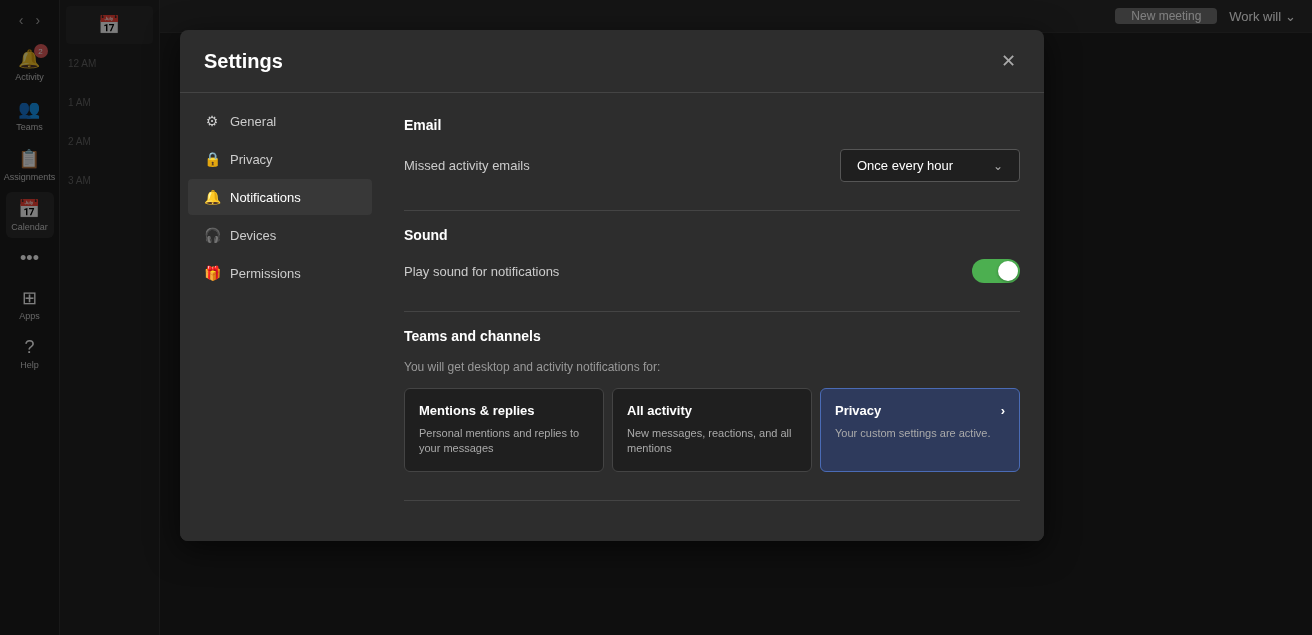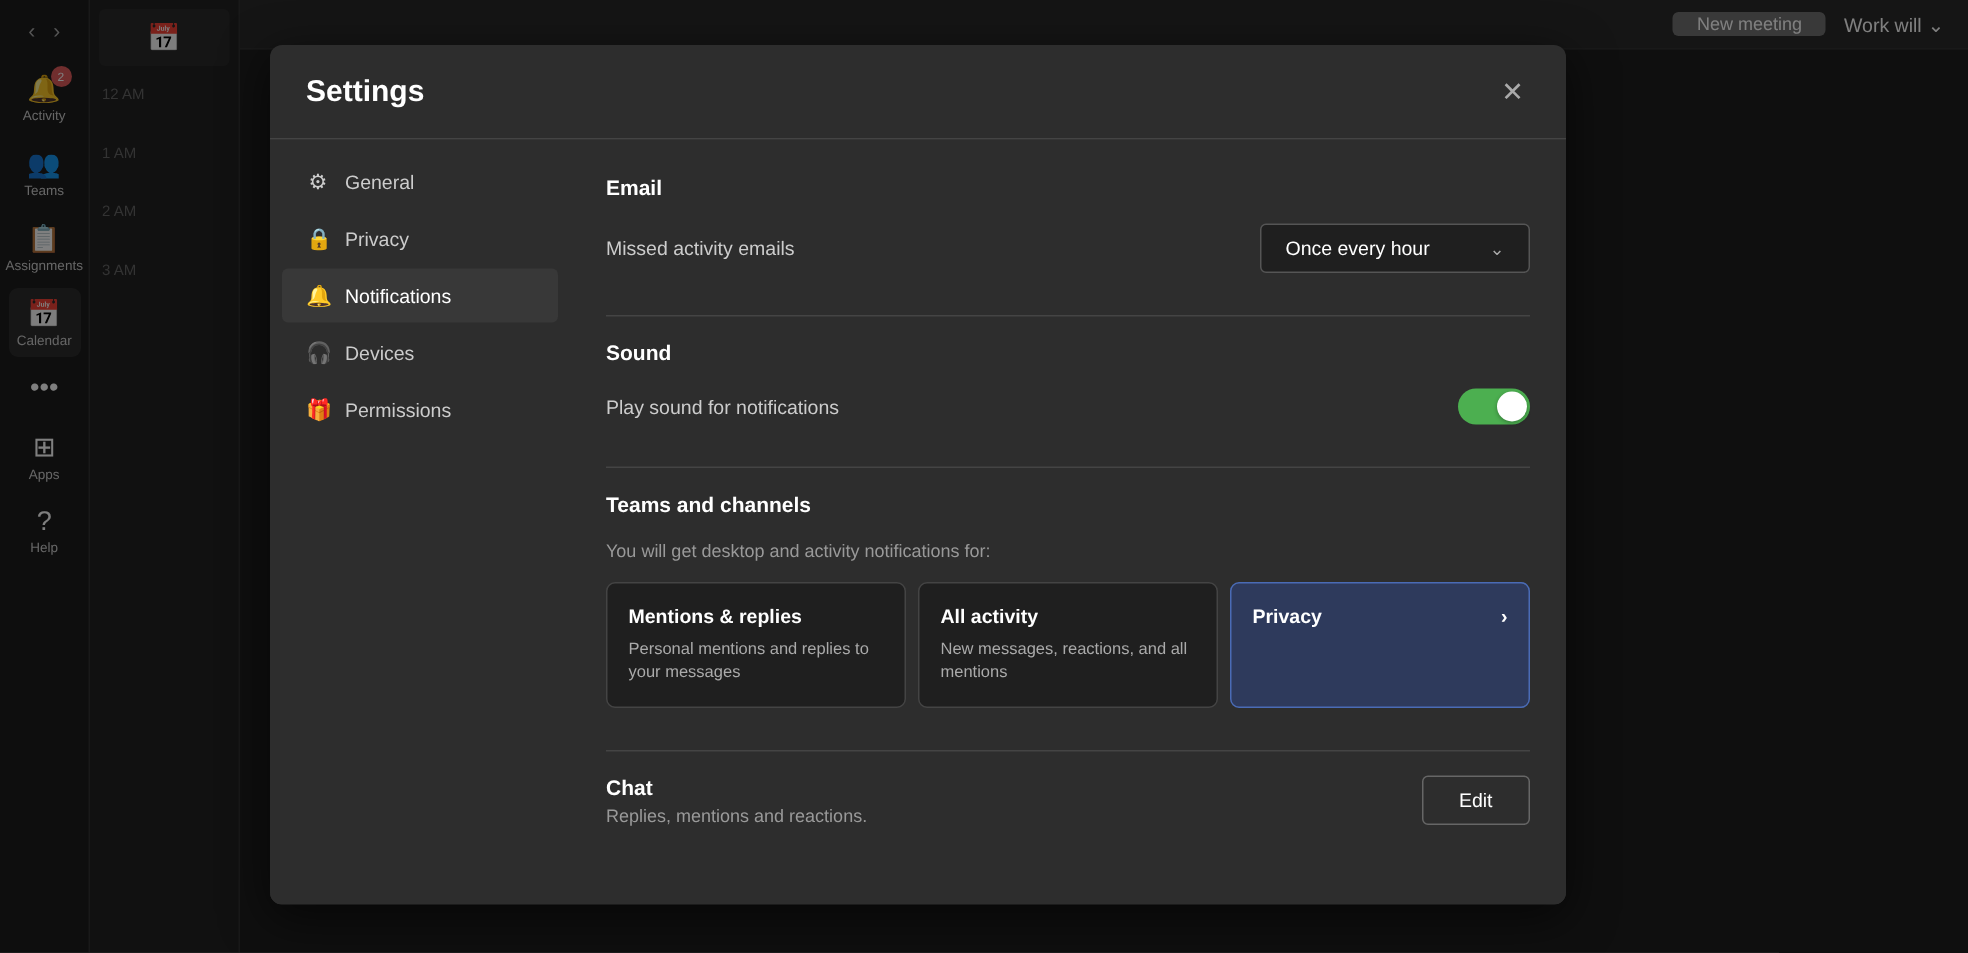--- a/index.html
+++ b/index.html
@@ -585,33 +585,25 @@
               </div>
               <div class="channel-card">
                 <div class="channel-card-title">All activity</div>
                 <div class="channel-card-desc">New messages, reactions, and all mentions</div>
               </div>
               <div class="channel-card selected">
                 <div class="channel-card-title">
                   <span>Privacy</span>
                   <span>›</span>
                 </div>
+                <div class="channel-card-desc">Your custom settings are active.</div>
               </div>
             </div>
           </div>
 
           <hr class="divider">
 
-          <div class="section">
-            <div class="chat-row">
-              <div class="chat-info">
-                <div class="chat-title">Chat</div>
-                <div class="chat-desc">Replies, mentions and reactions.</div>
-              </div>
-              <button class="edit-button">Edit</button>
-            </div>
-          </div>
 
         </div>
       </div>
     </div>
   </div>
 </div>
 
 </body></html>

